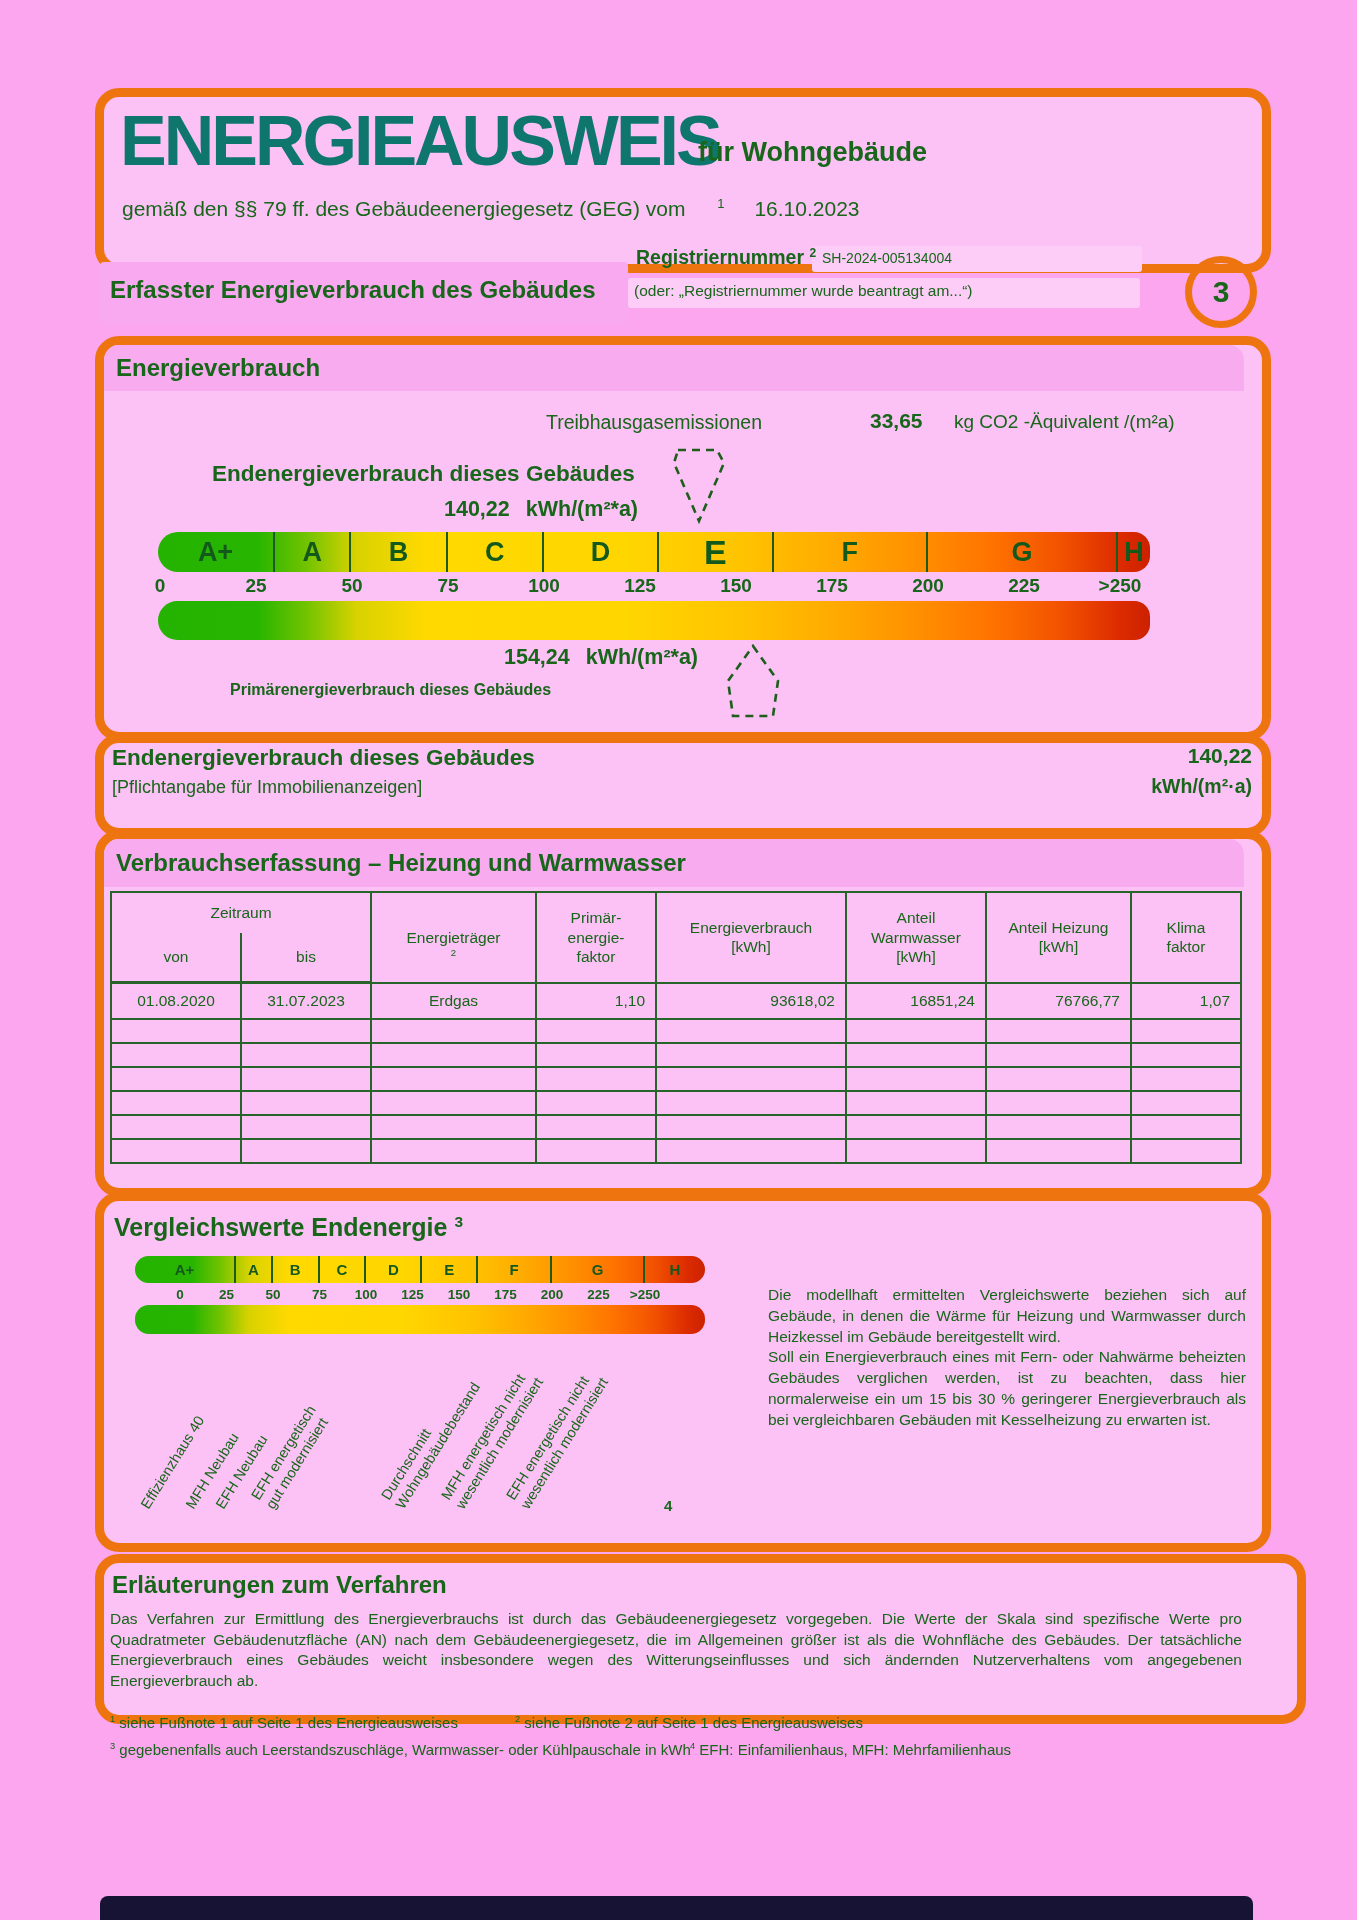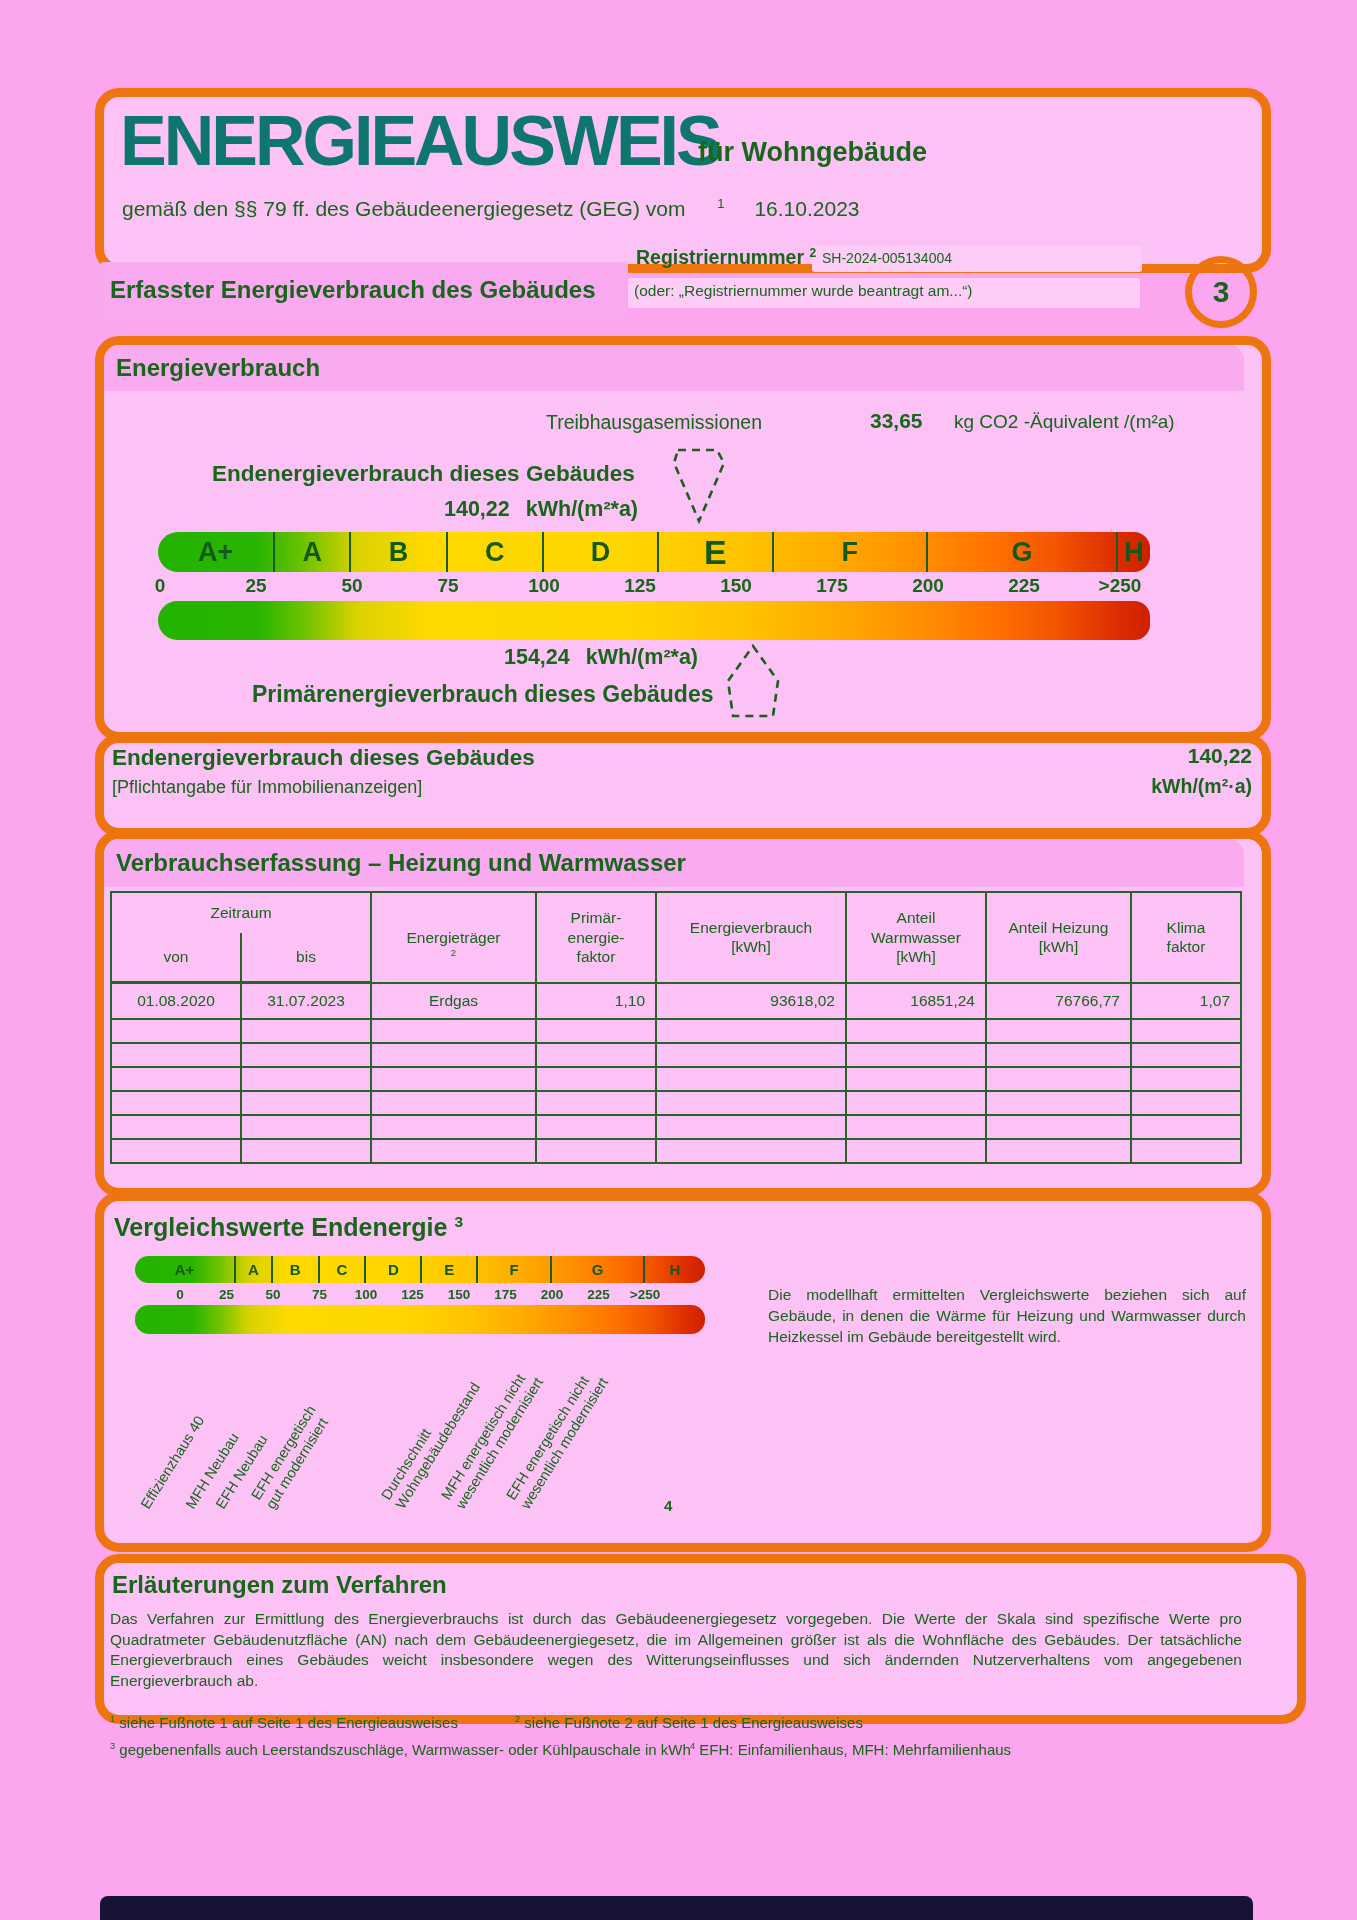--- a/index.html
+++ b/index.html
@@ -100,21 +100,21 @@
     </div>
   <div class="abs egrad" style="left:54px;top:256px;width:992px;height:39px;border-radius:20px 16px 16px 20px;"></div>
 
   <div class="abs b" style="left:400px;top:300px;font-size:21.5px;">
     <span>154,24</span>
     <span style="margin-left:10px;">kWh/(m²*a)</span>
   </div>
   <svg class="abs" style="left:620px;top:298px;" width="58" height="76" viewBox="0 0 58 76">
     <path d="M29 3 L54 38 L49 73 H9 L4 38 Z" fill="none" stroke="#1d5e1d" stroke-width="2.6" stroke-dasharray="8 6"></path>
   </svg>
-  <div class="abs b" style="left:148px;top:336px;font-size:23px;">Primärenergieverbrauch dieses Gebäudes</div>
+  <div class="abs b" style="left:126px;top:336px;font-size:16px;">Primärenergieverbrauch dieses Gebäudes</div>
 </div>
 
 <div class="obox" style="left:95px;top:734px;width:1158px;height:85px;">
   <div class="abs b" style="left:8px;top:2px;font-size:22.5px;">Endenergieverbrauch dieses Gebäudes</div>
   <div class="abs" style="left:8px;top:34px;font-size:18px;">[Pflichtangabe für Immobilienanzeigen]</div>
   <div class="abs b" style="right:10px;top:1px;font-size:21px;">140,22</div>
   <div class="abs b" style="right:10px;top:32px;font-size:19.5px;">kWh/(m²·a)</div>
 </div>
 
 <div class="obox" style="left:95px;top:830px;width:1158px;height:349px;">
@@ -271,20 +271,21 @@
       <div class="vlabel" style="left: 303px; bottom: 13px;">Durchschnitt
 Wohngebäudebestand</div>
       <div class="vlabel" style="left: 363px; bottom: 13px;">MFH energetisch nicht
 wesentlich modernisiert</div>
       <div class="vlabel" style="left: 428px; bottom: 13px;">EFH energetisch nicht
 wesentlich modernisiert</div>
     </div>
   <div class="abs" style="left:560px;top:296px;font-size:15px;font-weight:bold;">4</div>
   <div class="abs just" style="left:664px;top:84px;width:478px;font-size:15.5px;line-height:1.34;">
     <p style="margin:0;">Die modellhaft ermittelten Vergleichswerte beziehen sich auf Gebäude, in denen die Wärme für Heizung und Warmwasser durch Heizkessel im Gebäude bereitgestellt wird.</p>
+    <p style="margin:0;">Soll ein Energieverbrauch eines mit Fern- oder Nahwärme beheizten Gebäudes verglichen werden, ist zu beachten, dass hier normalerweise ein um 15 bis 30 % geringerer Energieverbrauch als bei vergleichbaren Gebäuden mit Kesselheizung zu erwarten ist.</p>
   </div>
 </div>
 
 <div class="obox" style="left:95px;top:1554px;width:1158px;height:152px;padding-left:35px;">
   <div class="abs b" style="left:8px;top:8px;font-size:24px;">Erläuterungen zum Verfahren</div>
   <div class="abs just" style="left:6px;top:46px;width:1132px;font-size:15.5px;line-height:1.33;">Das Verfahren zur Ermittlung des Energieverbrauchs ist durch das Gebäudeenergiegesetz vorgegeben. Die Werte der Skala sind spezifische Werte pro Quadratmeter Gebäudenutzfläche (AN) nach dem Gebäudeenergiegesetz, die im Allgemeinen größer ist als die Wohnfläche des Gebäudes. Der tatsächliche Energieverbrauch eines Gebäudes weicht insbesondere wegen des Witterungseinflusses und sich ändernden Nutzerverhaltens vom angegebenen Energieverbrauch ab.</div>
 </div>
 
 <div class="abs" style="left:110px;top:1714px;font-size:15px;">
   <sup>1</sup>

